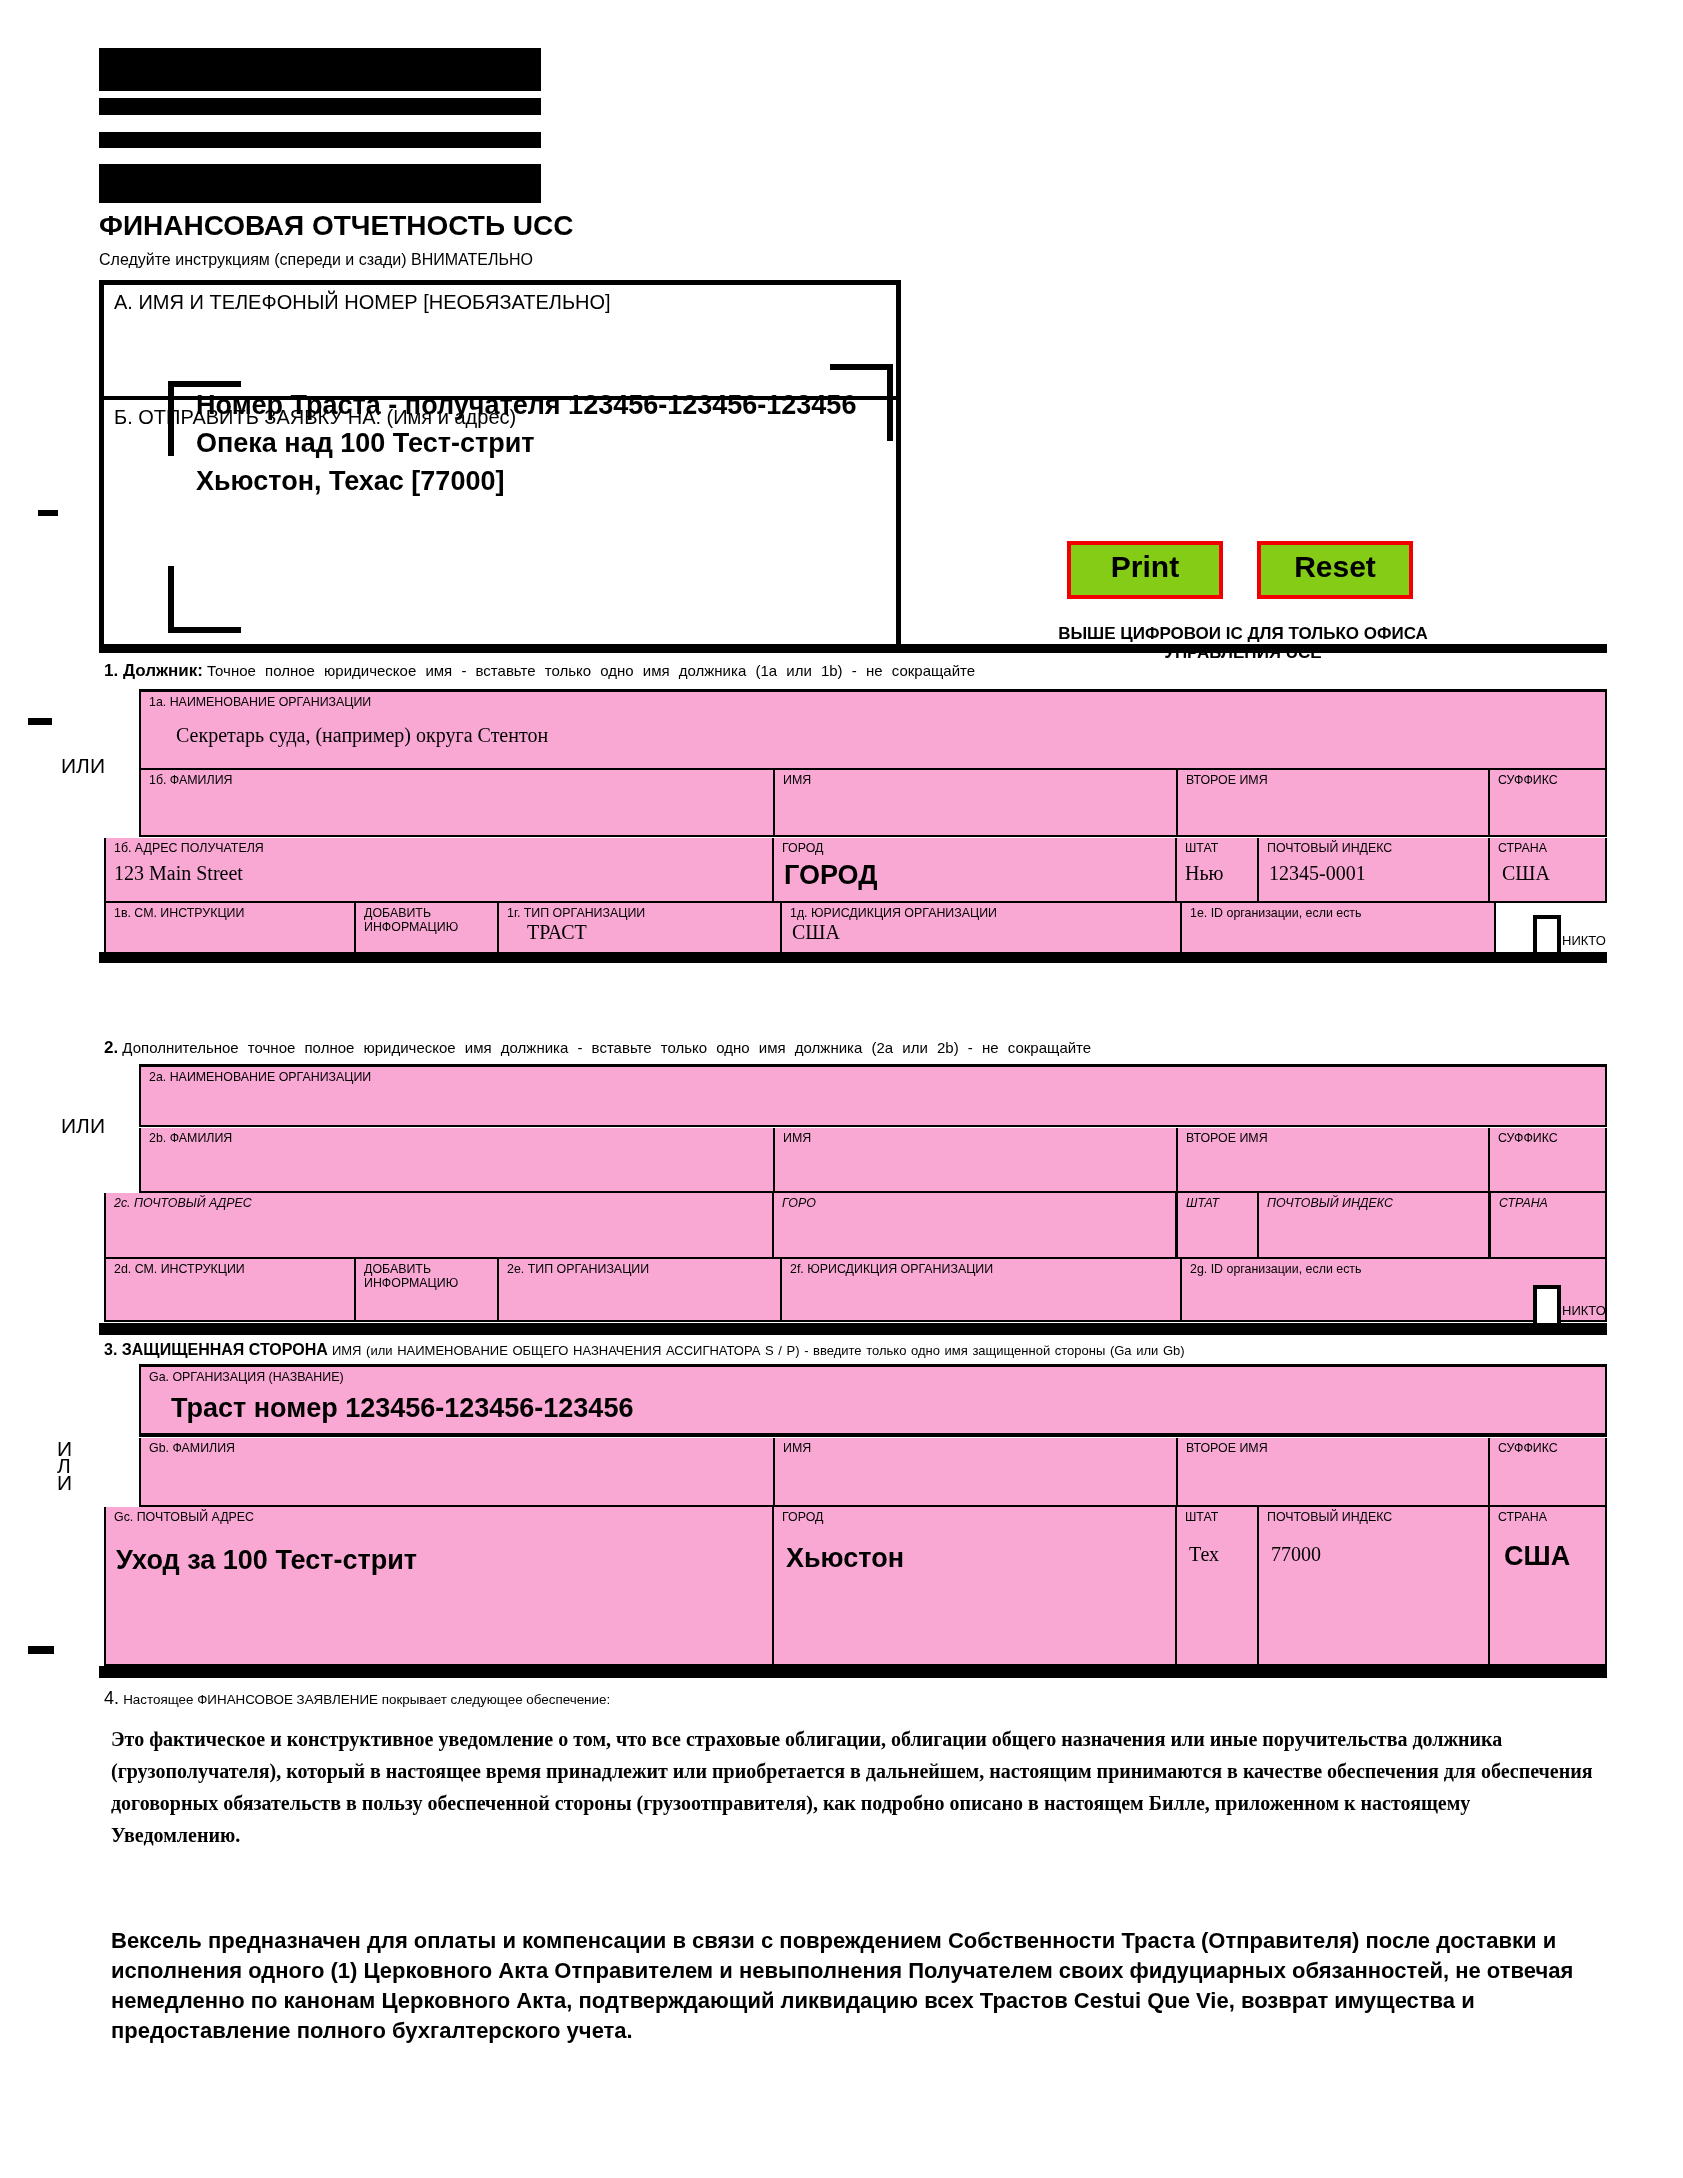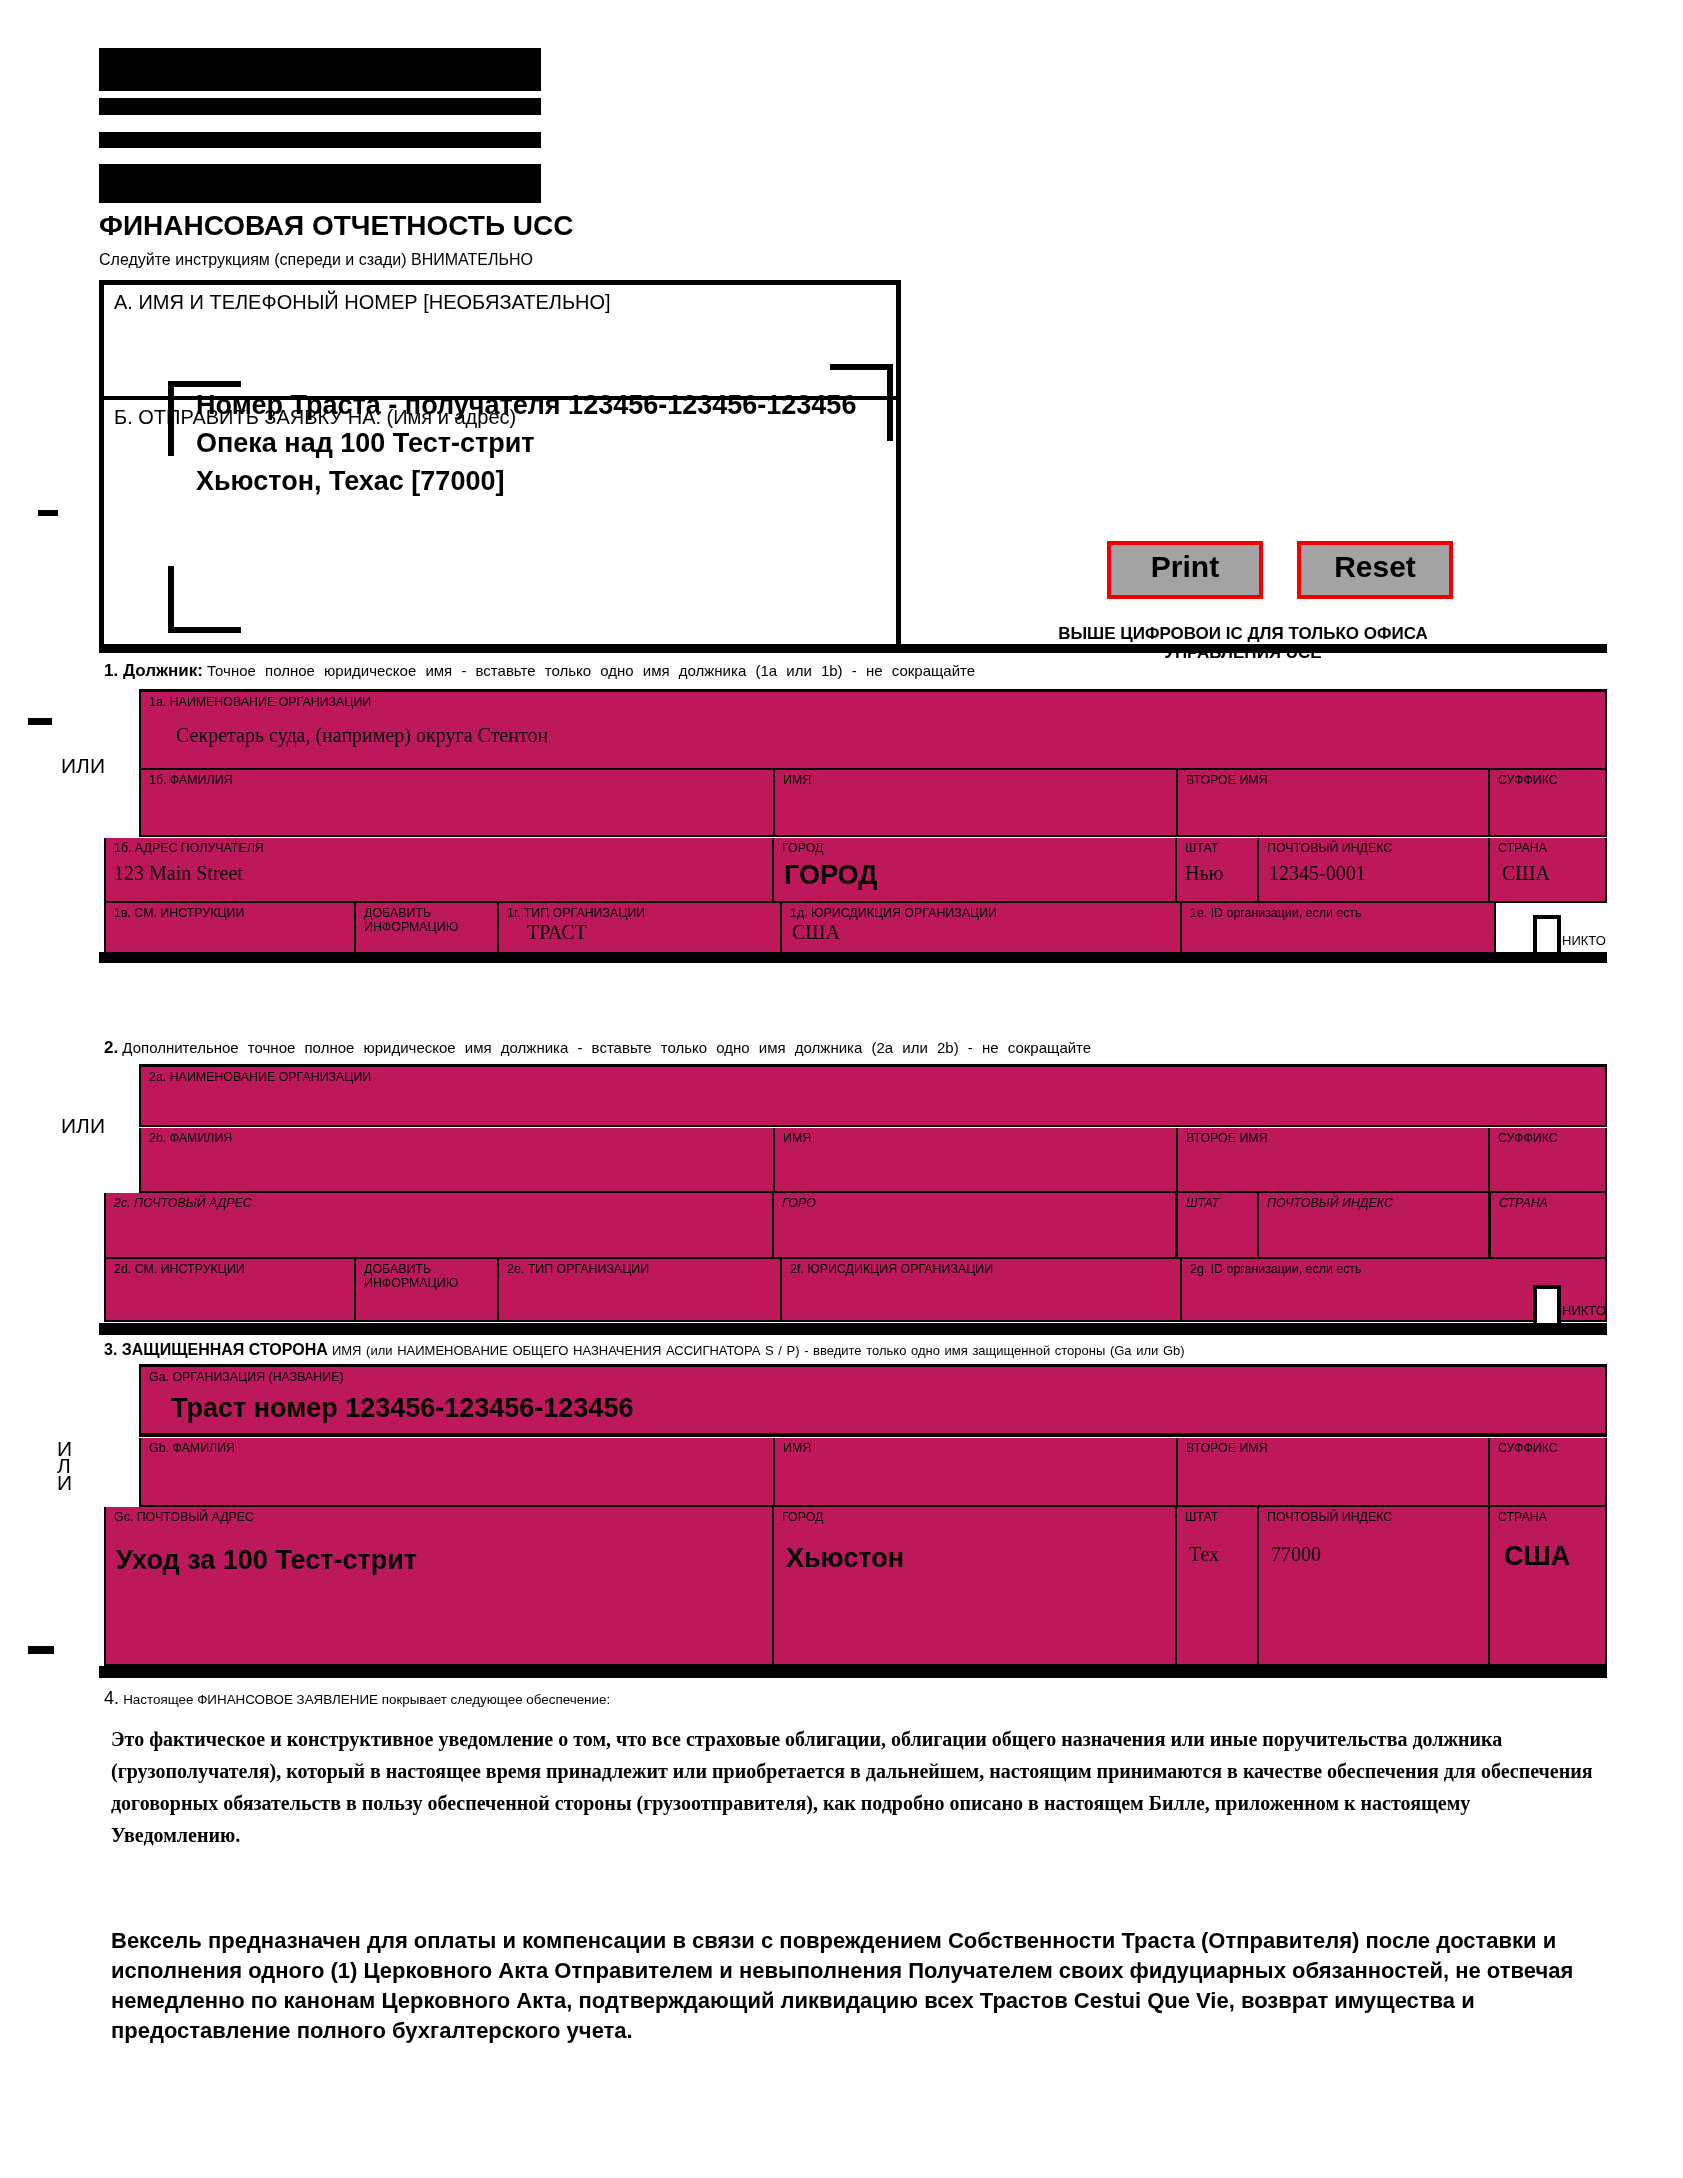--- a/index.html
+++ b/index.html
@@ -8,30 +8,30 @@
   .abs{position:absolute;}
   .bar{position:absolute;left:99px;width:442px;background:#000;}
   .page-title{font-size:28px;font-weight:bold;letter-spacing:0px;}
   .page-sub{font-size:16px;}
   .boxab{position:absolute;left:99px;top:280px;width:792px;height:363px;border:5px solid #000;}
   .boxa-label,.boxb-label{font-size:20px;padding:6px 0 0 10px;}
   .boxa{position:absolute;left:0;top:0;width:100%;height:111px;border-bottom:4px solid #000;}
   .boxb{position:absolute;left:0;top:115px;width:100%;}
   .corner{position:absolute;}
   .addr-lines{position:absolute;left:196px;top:386px;font-size:27px;font-weight:bold;line-height:38px;}
-  .red-btn{position:absolute;width:156px;height:58px;background:#a3a3a3;border:4px solid #f20000;
+  .red-btn{position:absolute;width:156px;height:58px;background:#84cc16;border:4px solid #f20000;
            font-family:"Liberation Sans",sans-serif;font-size:30px;font-weight:bold;color:#000;
-           padding:0 0 6px 0;cursor:pointer;margin-left:40px;}
+           padding:0 0 6px 0;cursor:pointer;}
   .office-note{position:absolute;left:1020px;top:624px;width:446px;text-align:center;
                font-size:17px;font-weight:bold;line-height:19px;}
   .thickbar{position:absolute;left:99px;width:1508px;background:#000;}
   .sec-head{position:absolute;font-size:15px;}
   .sec-title{font-size:17px;font-weight:bold;}
   .sec-instr{font-size:15px;word-spacing:5px;}
-  .row{position:absolute;border:2px solid #000;border-top:none;box-sizing:border-box;background:#be185d;}
+  .row{position:absolute;border:2px solid #000;border-top:none;box-sizing:border-box;background:#f9a8d4;}
   .row.first{border-top:3px solid #000;}
   .cell{position:absolute;top:0;bottom:0;border-left:2px solid #000;}
   .cell-label{font-size:12.4px;padding:3px 0 0 8px;white-space:nowrap;overflow:hidden;}
   .val-serif{position:absolute;font-family:"Liberation Serif",serif;font-weight:normal;font-size:20px;white-space:nowrap;}
   .val-sans{position:absolute;font-family:"Liberation Sans",sans-serif;font-weight:bold;font-size:27px;white-space:nowrap;}
   .or-label{position:absolute;font-size:21px;}
   .dash{position:absolute;background:#000;}
   .chk{position:absolute;width:20px;height:36px;border:4px solid #000;background:#fff;cursor:pointer;}
   .chk-label{position:absolute;font-size:13px;}
   .p1{position:absolute;left:111px;top:1723px;width:1490px;font-family:"Liberation Serif",serif;

